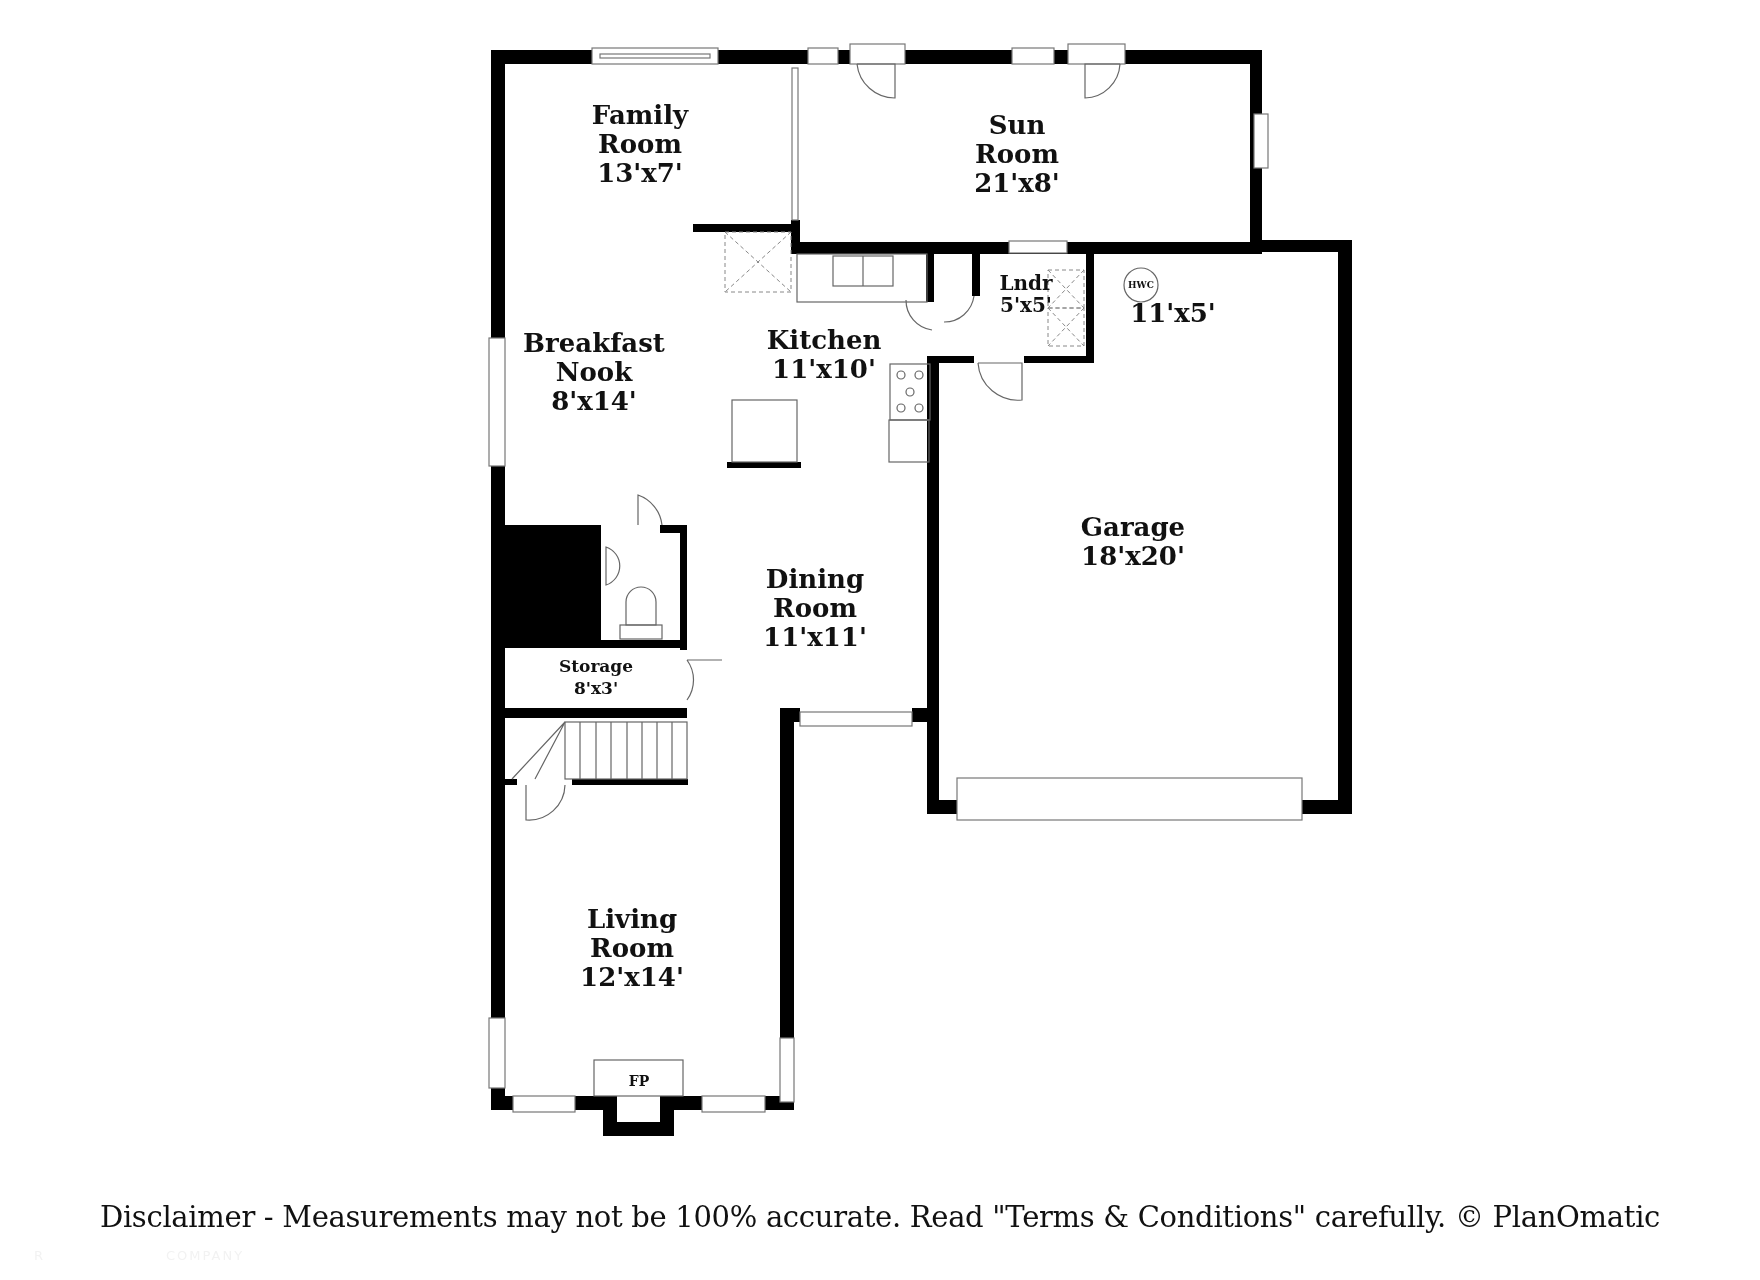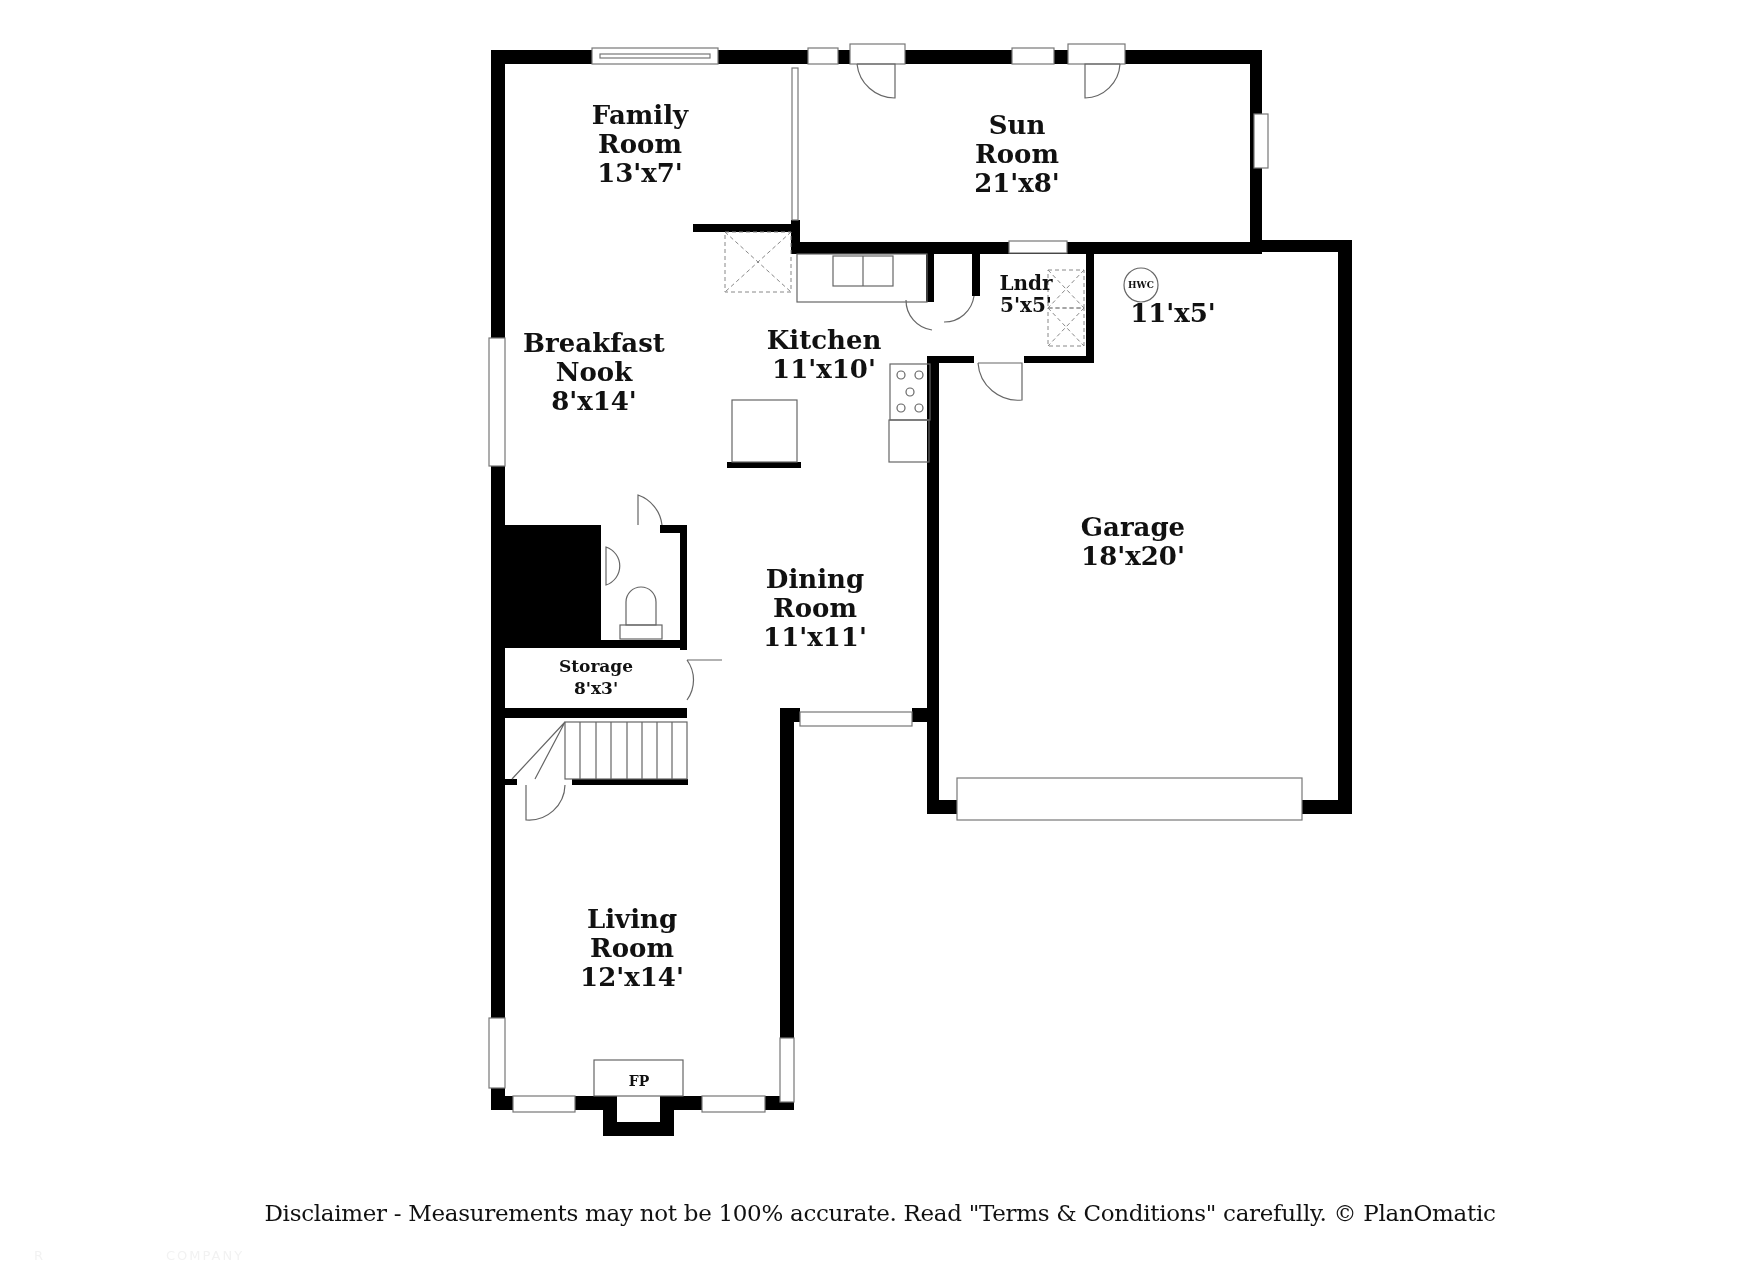--- a/index.html
+++ b/index.html
@@ -8,21 +8,21 @@
   .room-name { font-family:"DejaVu Serif", serif; font-weight:bold; fill:#111; text-anchor:middle; }
   .big { font-size:26px; }
   .mid { font-size:20px; }
   .small { font-size:17px; }
   .tiny { font-size:9px; }
   .wall { fill:#000; }
   .win { fill:#fff; stroke:#777; stroke-width:1.2; }
   .thin { fill:none; stroke:#666; stroke-width:1.2; }
   .dash { fill:none; stroke:#888; stroke-width:1; stroke-dasharray:4 3; }
   .disclaimer { position:absolute; left:0; width:1760px; top:1200px; text-align:center;
-    font-family:"DejaVu Serif", serif; font-size:23px; color:#111; letter-spacing:-0.3px; }
+    font-family:"DejaVu Serif", serif; font-size:29px; color:#111; letter-spacing:-0.3px; }
   .watermark { position:absolute; top:1248px; font-family:"DejaVu Sans", sans-serif; font-size:13px;
     color:#f2f2f2; letter-spacing:2px; }
 </style>
 </head>
 <body>
 
 <svg id="plan" viewBox="0 0 1760 1280" xmlns="http://www.w3.org/2000/svg">
 
   <g>
 

